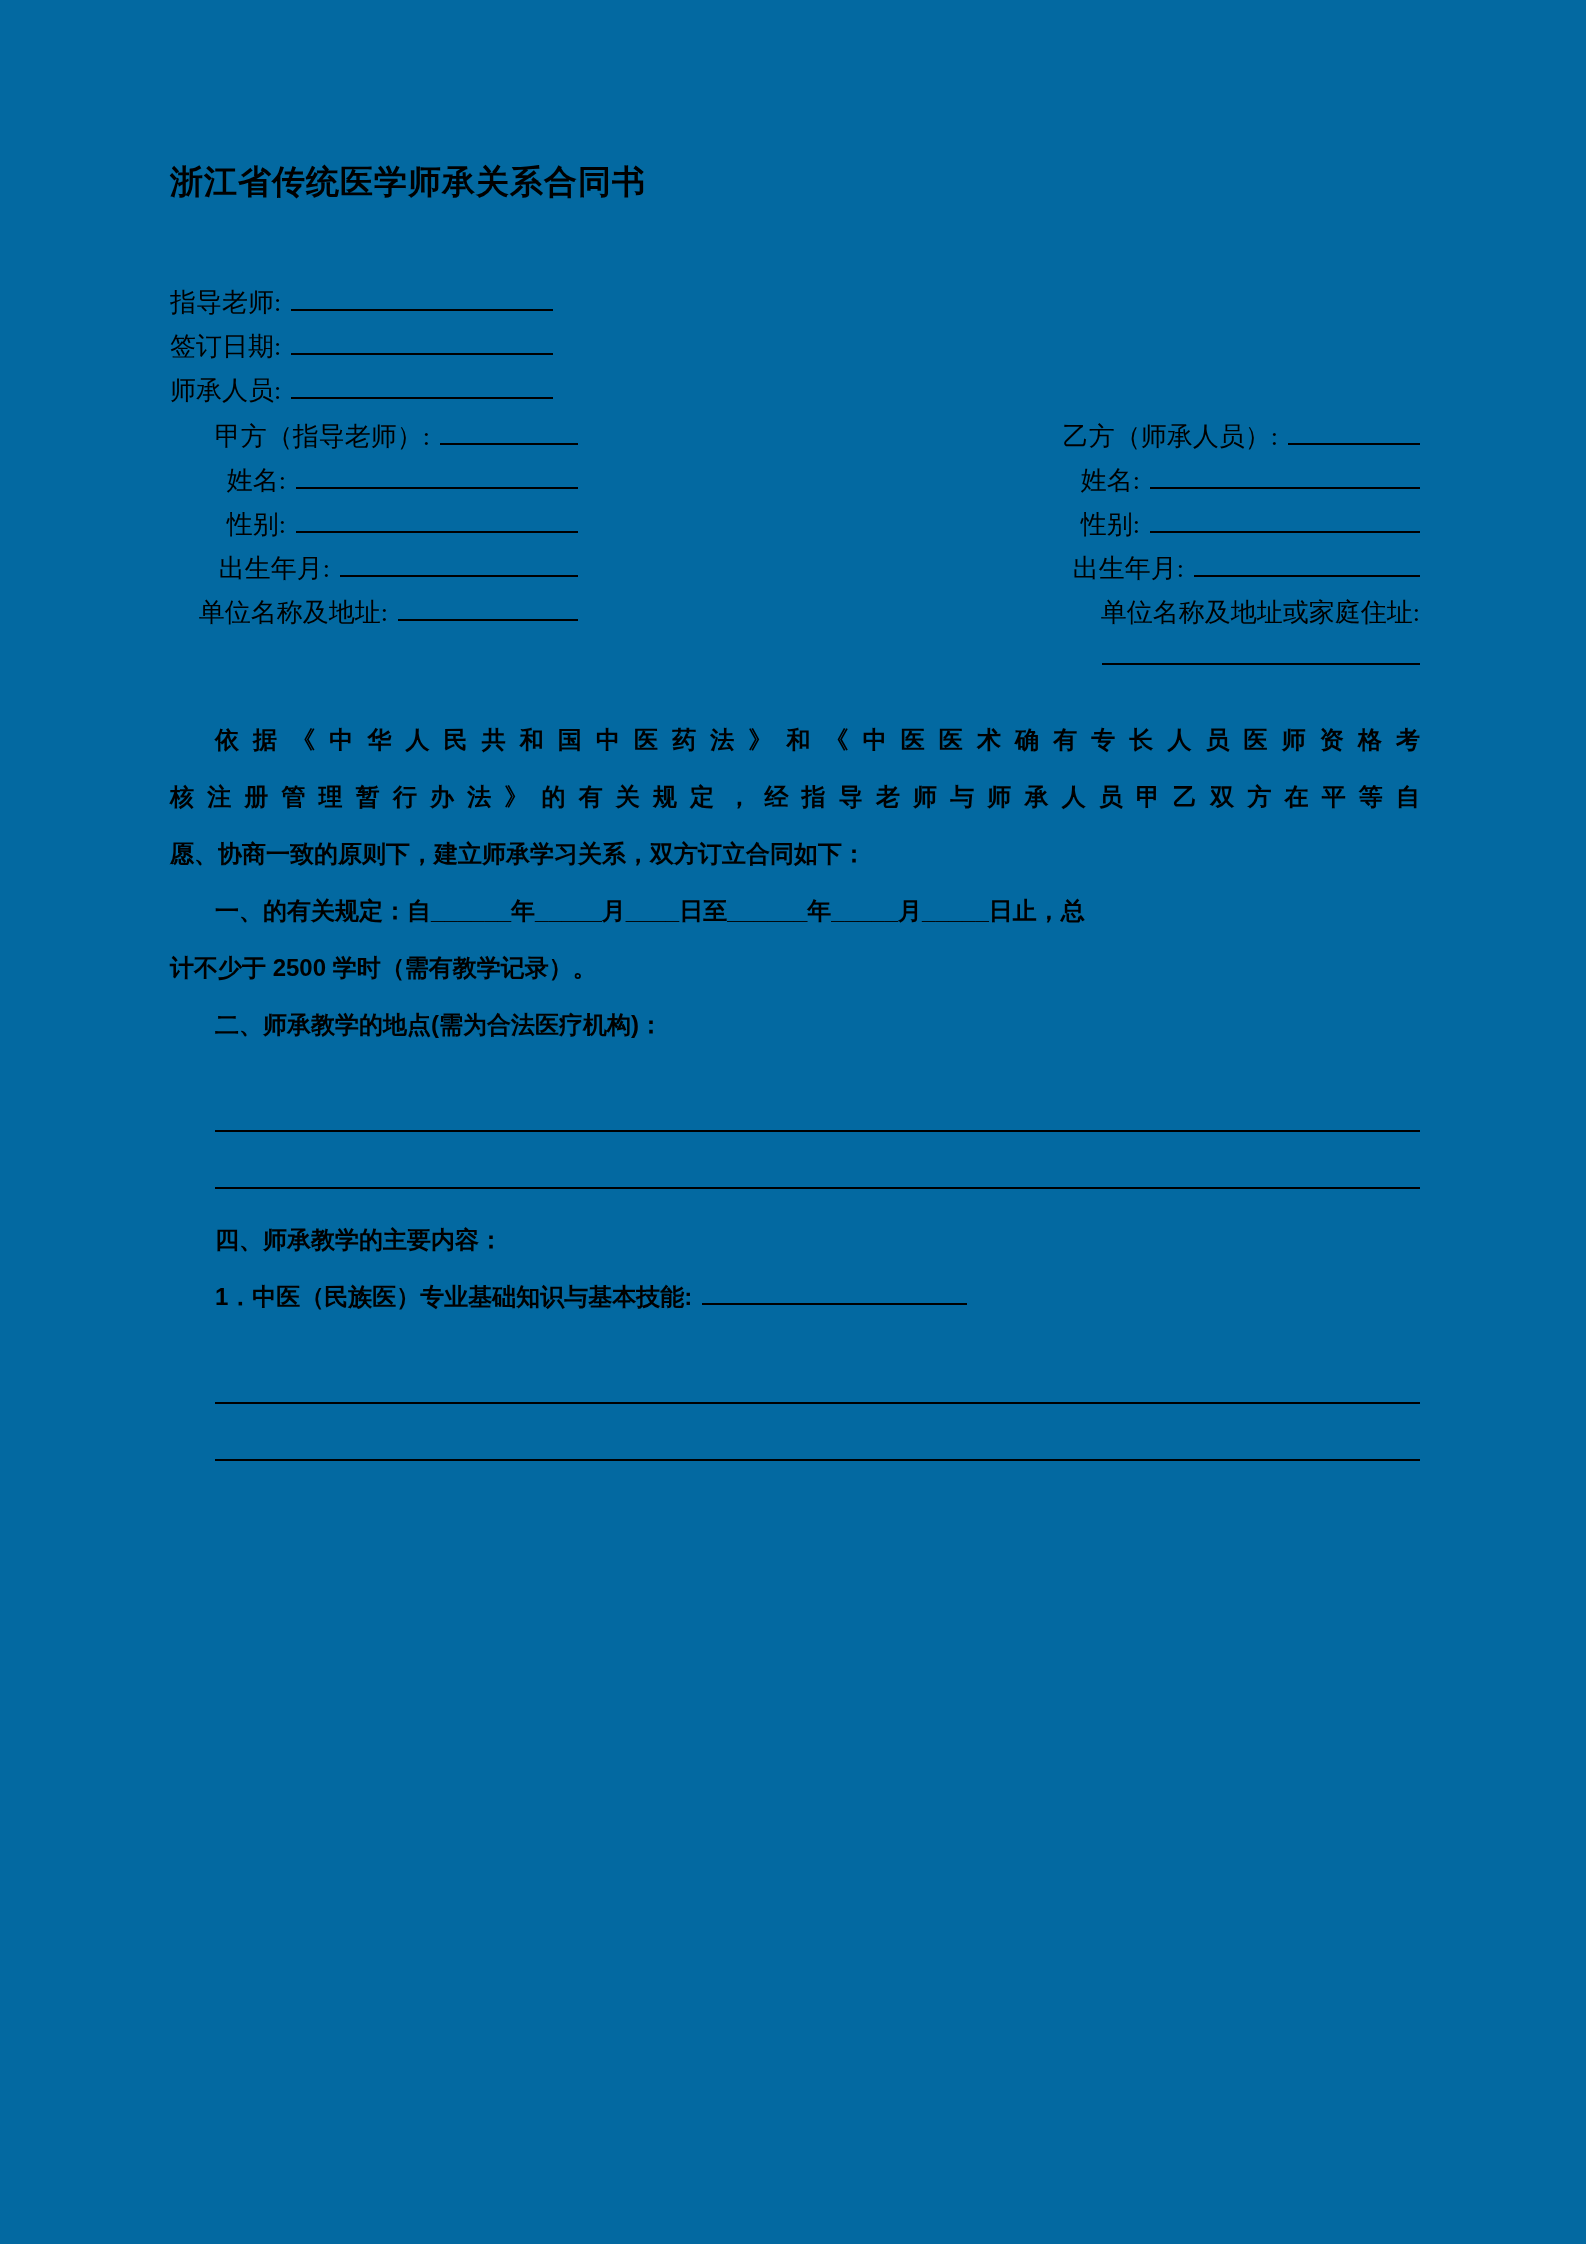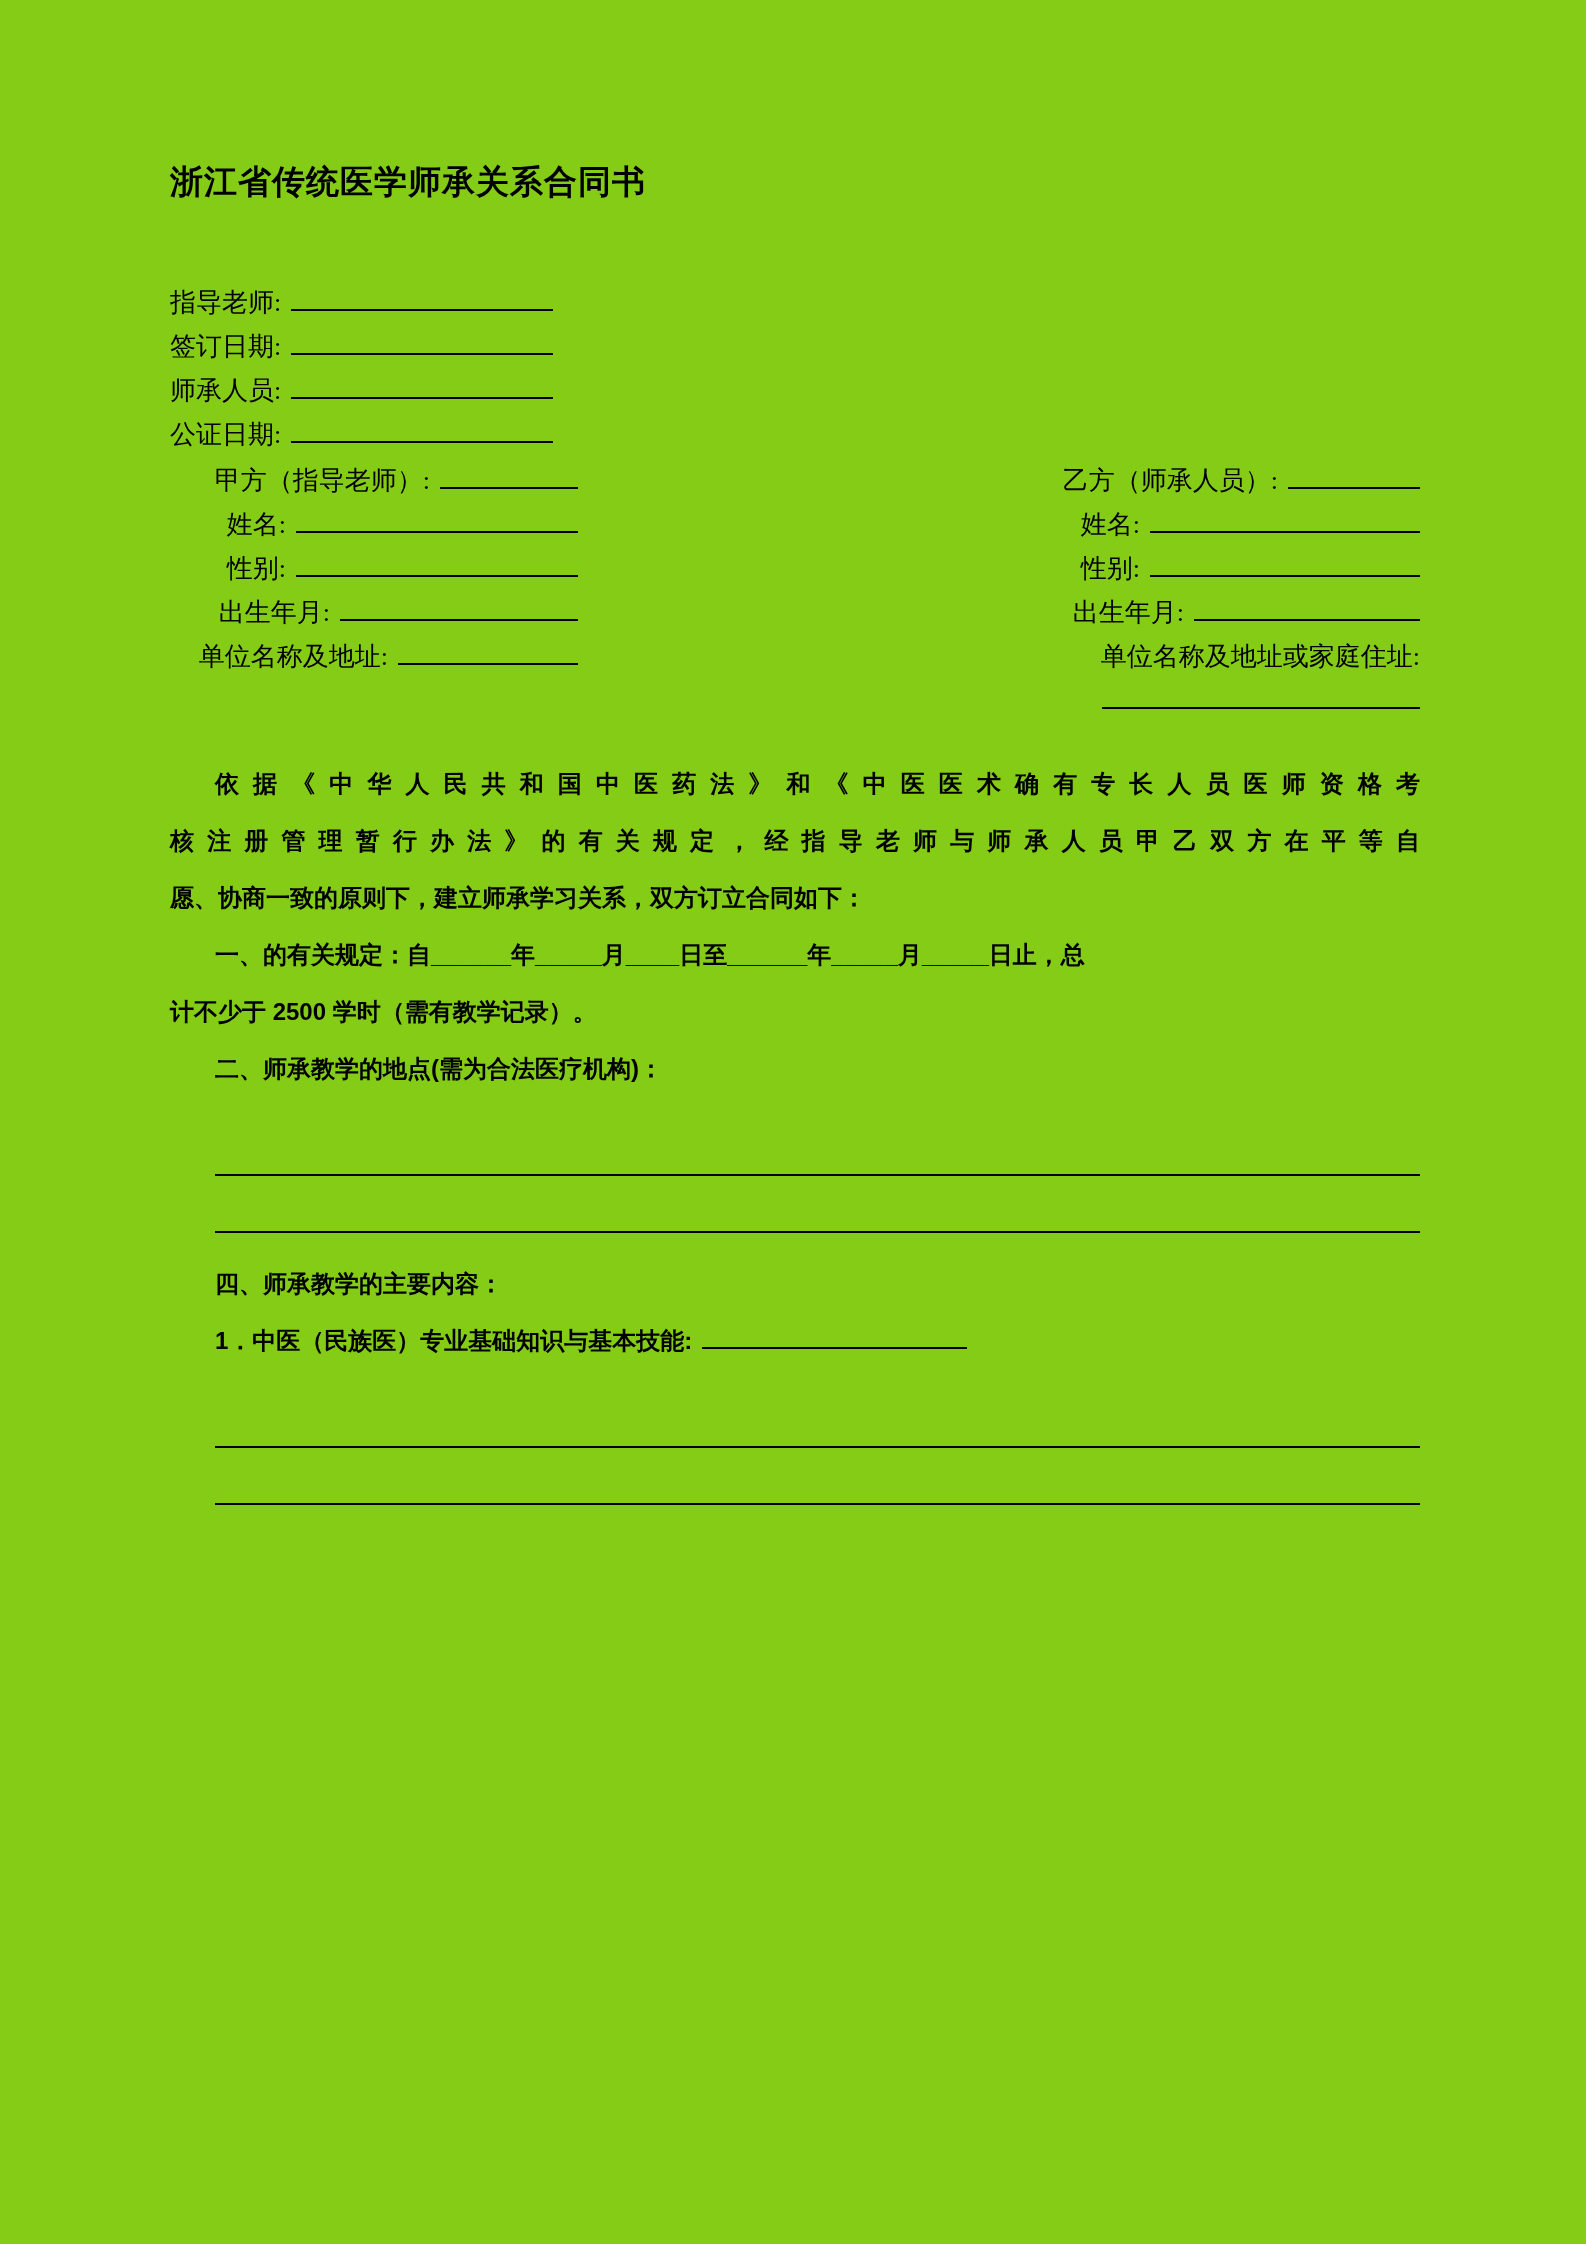--- a/index.html
+++ b/index.html
@@ -1,21 +1,21 @@
 <!DOCTYPE html>
 <html><head>
 <meta charset="utf-8">
 <style>
   * { margin:0; padding:0; box-sizing:border-box; }
   html,body { background:#ffffff; }
   .page {
     position:relative;
     width:1586px;
     height:2244px;
-    background:#84cc16;
+    background:#0369a1;
     color:#000000;
     overflow:hidden;
   }
   .content { padding:160px 166px 0 170px; }
 
   
   .title {
     font-family:"Liberation Sans","DejaVu Sans",sans-serif;
     font-weight:700;
     font-size:33px;
@@ -84,23 +84,20 @@
     <div class="top-fields">
       <div class="formrow">
         <span>指导老师:</span><span class="blank" style="width:262px"></span>
       </div>
       <div class="formrow">
         <span>签订日期:</span><span class="blank" style="width:262px"></span>
       </div>
       <div class="formrow">
         <span>师承人员:</span><span class="blank" style="width:262px"></span>
       </div>
-      <div class="formrow">
-        <span>公证日期:</span><span class="blank" style="width:262px"></span>
-      </div>
     </div>
 
     <div class="party">
       <div class="tcrow">
         <div class="cell left">
           <span>甲方（指导老师）:</span><span class="blank" style="width:138px"></span>
         </div>
         <div class="cell right">
           <span>乙方（师承人员）:</span><span class="blank" style="width:132px"></span>
         </div>

